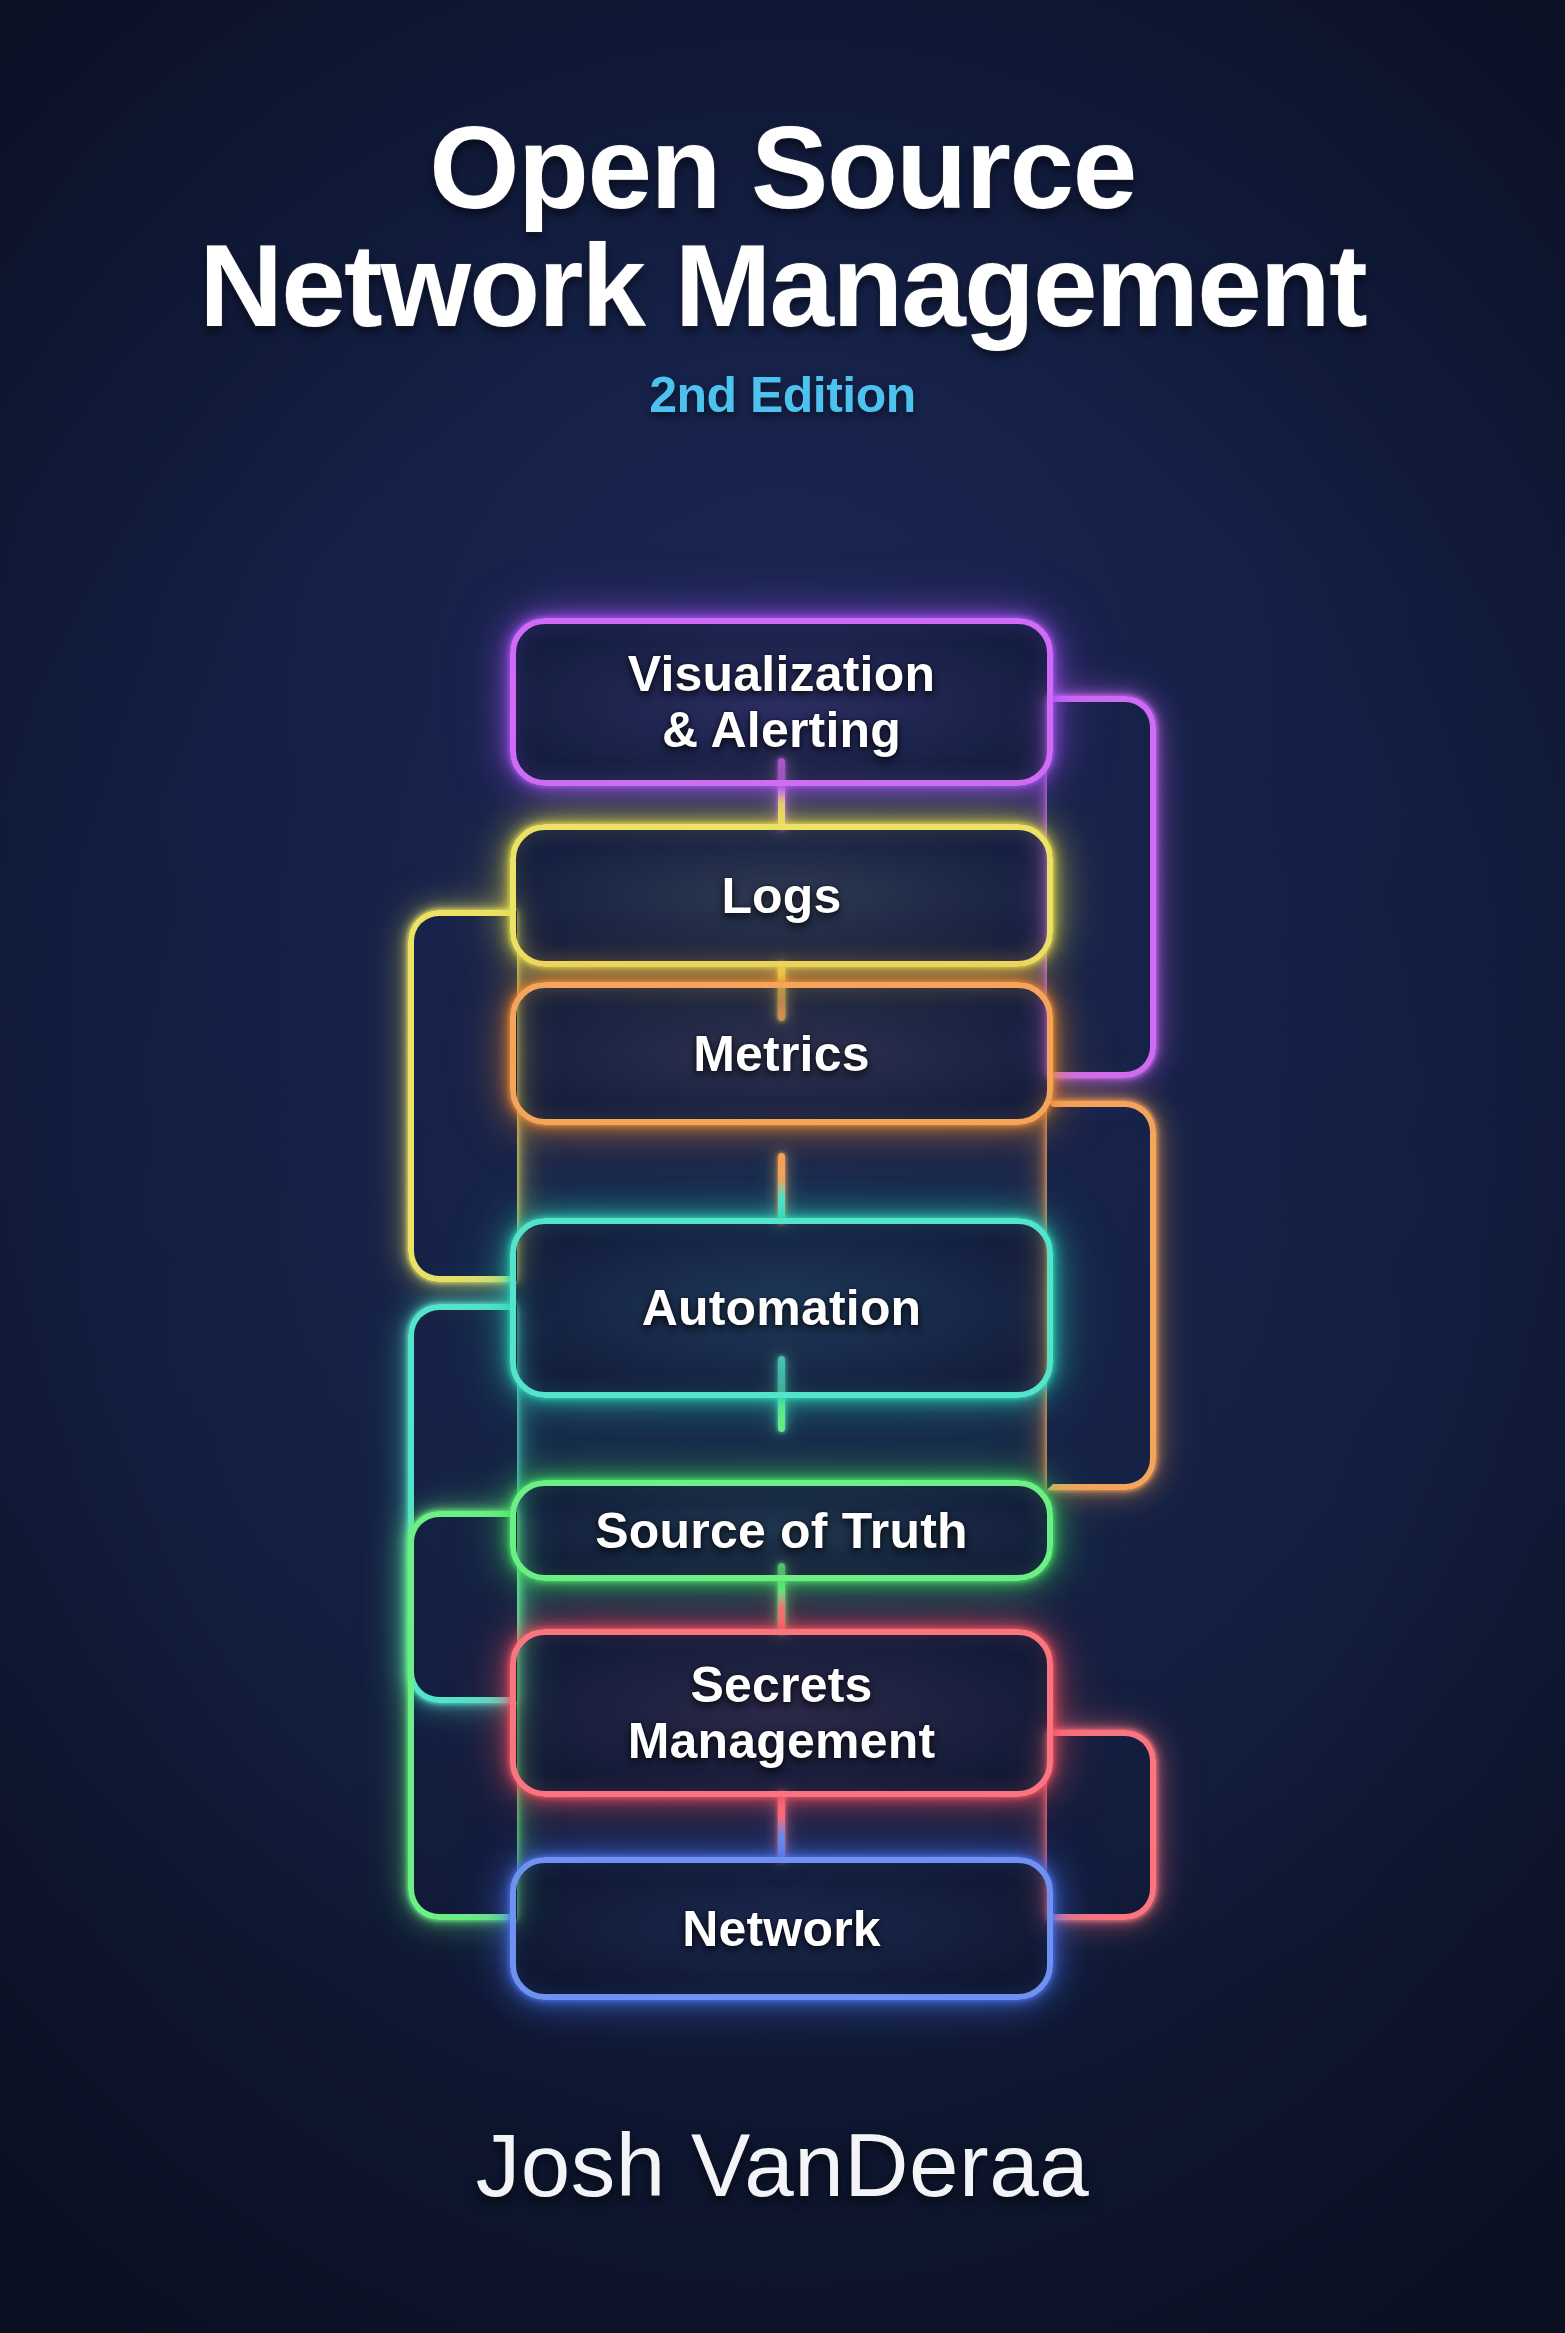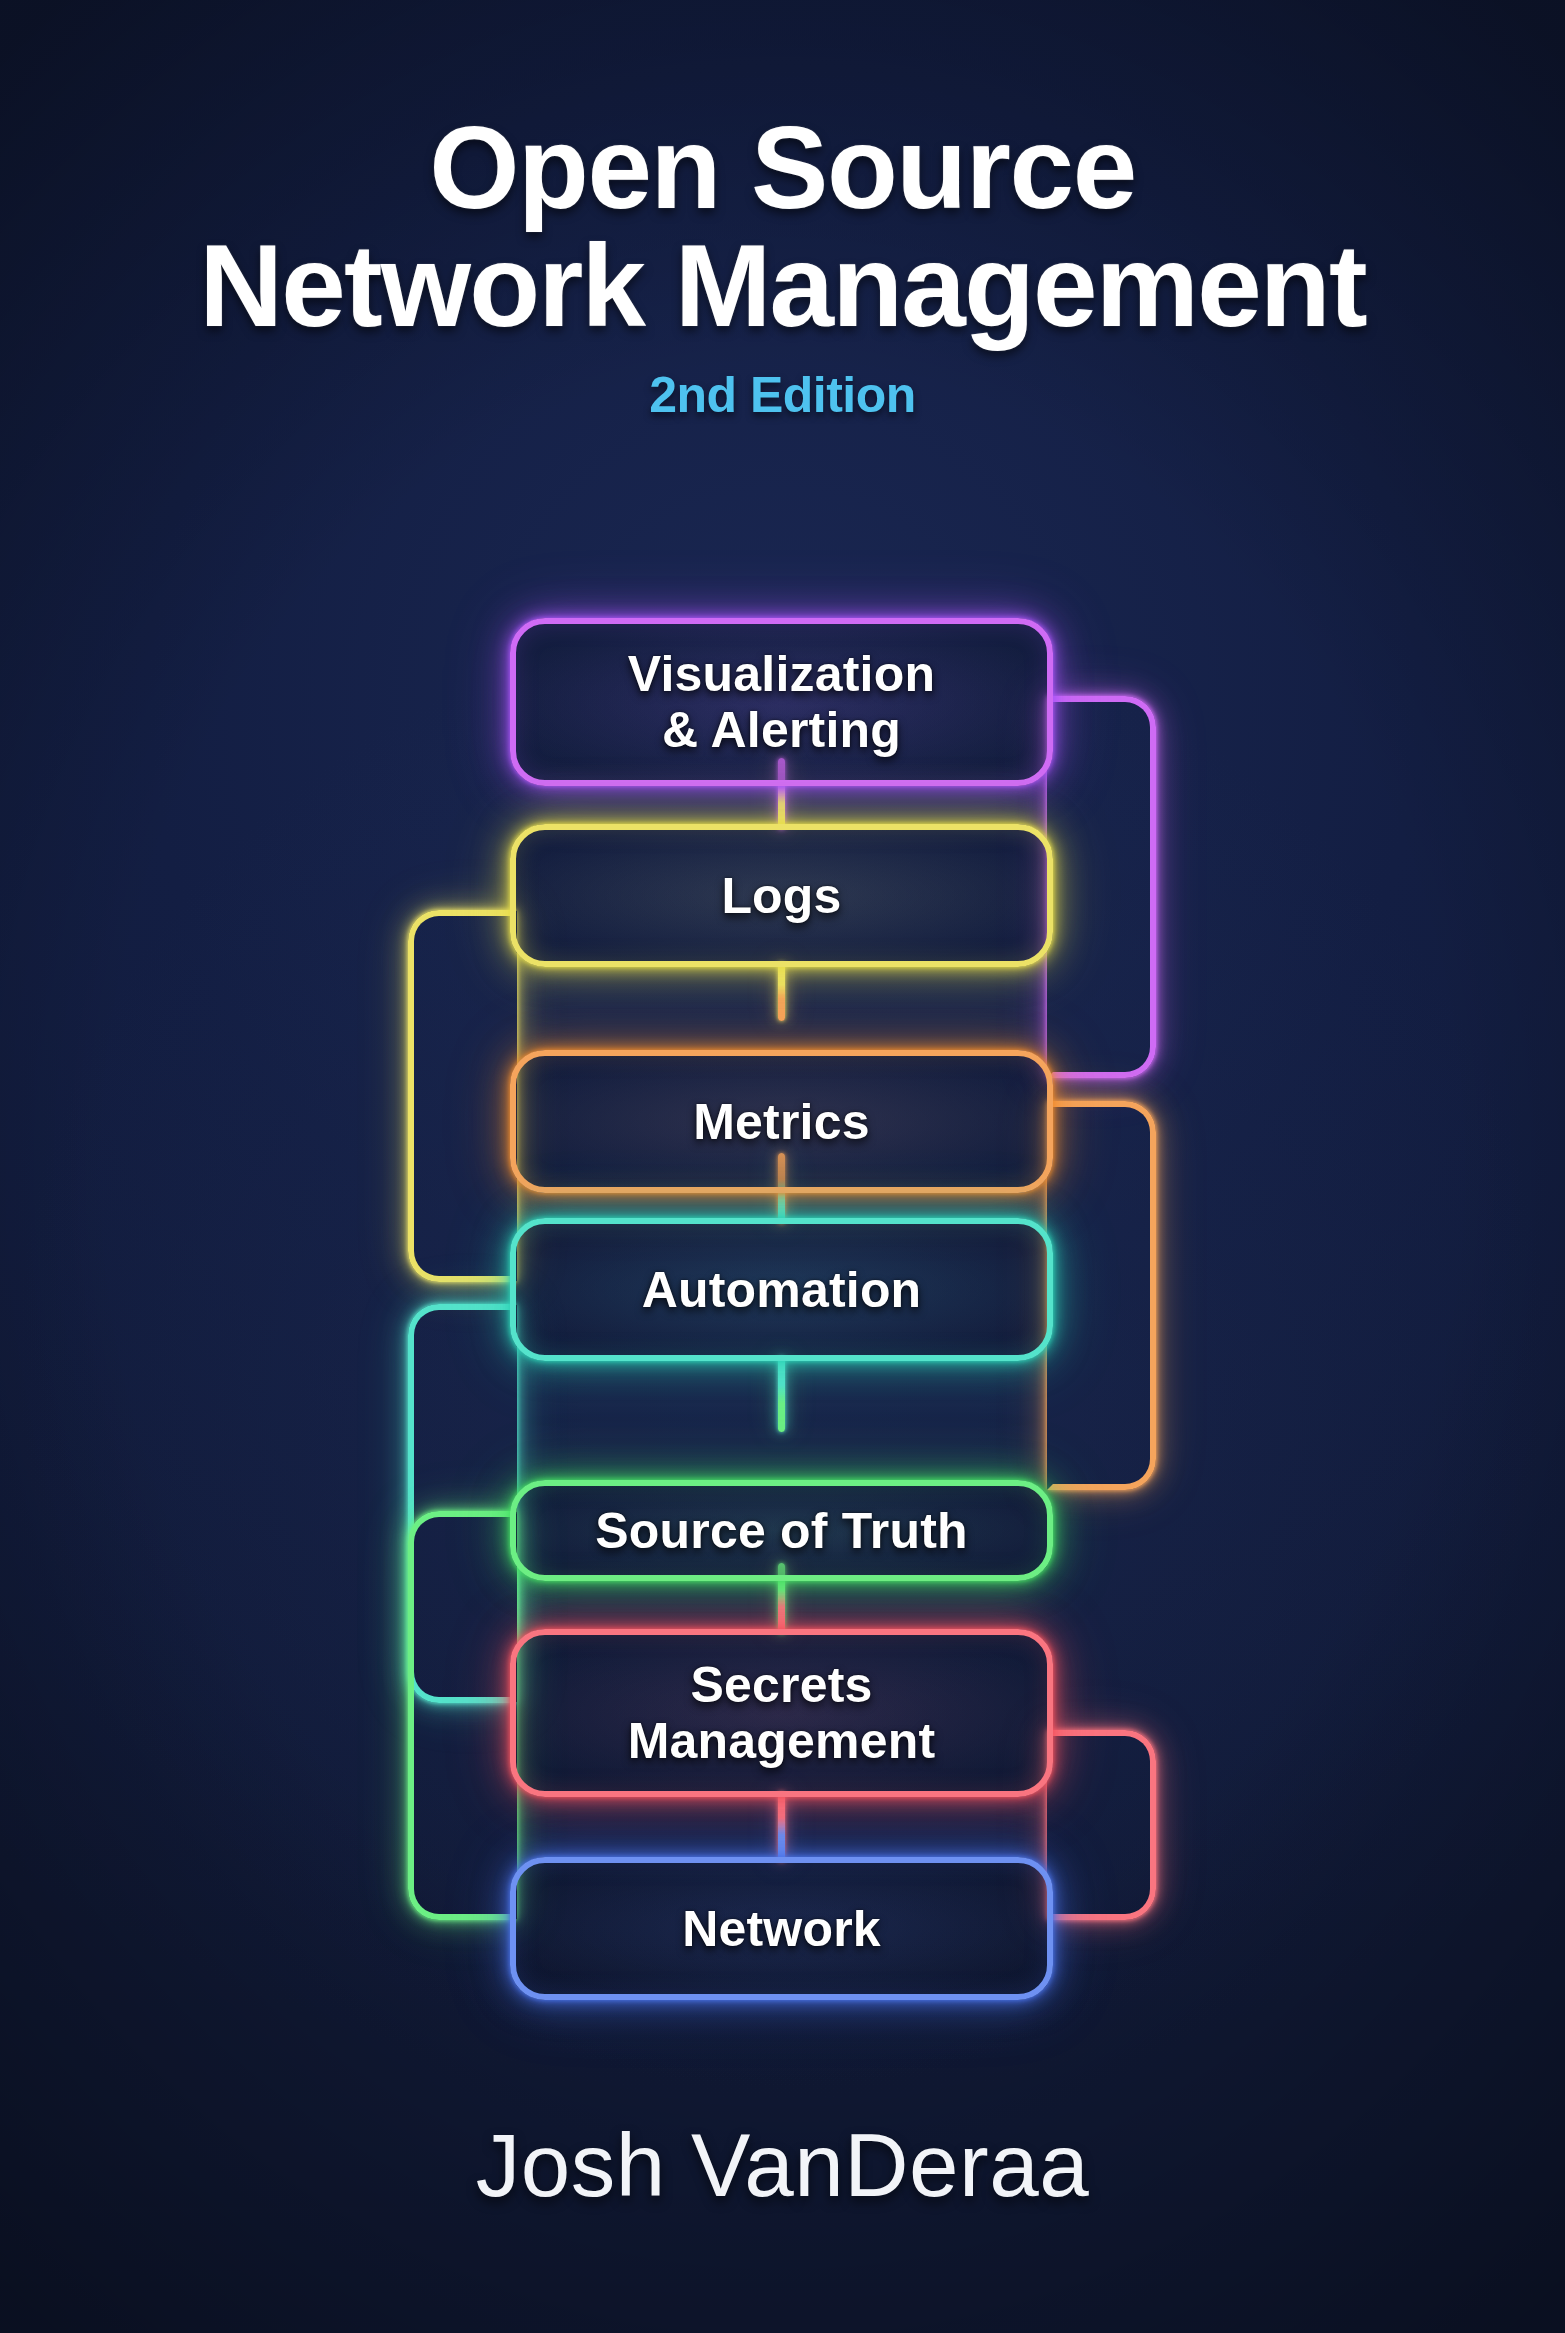--- a/index.html
+++ b/index.html
@@ -135,26 +135,26 @@
         <div class="label">
           <div>Visualization</div>
           <div>&amp; Alerting</div>
         </div>
       </div>
       <div class="node" style="top: 824px; height: 143px; border-color: rgb(236, 226, 102); box-shadow: rgb(232, 223, 74) 0px 0px 5.5px, rgba(232, 223, 74, 0.85) 0px 0px 14.8px, rgba(232, 223, 74, 0.55) 0px 0px 35px, rgba(232, 223, 74, 0.3) 0px 0px 65px, rgba(232, 223, 74, 0.16) 0px 0px 24px inset; background: radial-gradient(rgba(236, 226, 102, 0.1) 0%, rgba(10, 16, 34, 0.3) 80%);">
         <div class="label">
           <div>Logs</div>
         </div>
       </div>
-      <div class="node" style="top: 1050px; height: 143px; border-color: rgb(245, 164, 92); box-shadow: rgb(240, 140, 46) 0px 0px 5.5px, rgba(240, 140, 46, 0.85) 0px 0px 14.8px, rgba(240, 140, 46, 0.55) 0px 0px 35px, rgba(240, 140, 46, 0.3) 0px 0px 65px, rgba(240, 140, 46, 0.16) 0px 0px 24px inset; background: radial-gradient(rgba(245, 164, 92, 0.1) 0%, rgba(10, 16, 34, 0.3) 80%);">
+      <div class="node" style="top: 982px; height: 143px; border-color: rgb(245, 164, 92); box-shadow: rgb(240, 140, 46) 0px 0px 5.5px, rgba(240, 140, 46, 0.85) 0px 0px 14.8px, rgba(240, 140, 46, 0.55) 0px 0px 35px, rgba(240, 140, 46, 0.3) 0px 0px 65px, rgba(240, 140, 46, 0.16) 0px 0px 24px inset; background: radial-gradient(rgba(245, 164, 92, 0.1) 0%, rgba(10, 16, 34, 0.3) 80%);">
         <div class="label">
           <div>Metrics</div>
         </div>
       </div>
-      <div class="node" style="top: 1218px; height: 143px; border-color: rgb(84, 227, 203); box-shadow: rgb(46, 211, 183) 0px 0px 5.5px, rgba(46, 211, 183, 0.85) 0px 0px 14.8px, rgba(46, 211, 183, 0.55) 0px 0px 35px, rgba(46, 211, 183, 0.3) 0px 0px 65px, rgba(46, 211, 183, 0.16) 0px 0px 24px inset; background: radial-gradient(rgba(84, 227, 203, 0.1) 0%, rgba(10, 16, 34, 0.3) 80%);">
+      <div class="node" style="top: 1218px; height: 180px; border-color: rgb(84, 227, 203); box-shadow: rgb(46, 211, 183) 0px 0px 5.5px, rgba(46, 211, 183, 0.85) 0px 0px 14.8px, rgba(46, 211, 183, 0.55) 0px 0px 35px, rgba(46, 211, 183, 0.3) 0px 0px 65px, rgba(46, 211, 183, 0.16) 0px 0px 24px inset; background: radial-gradient(rgba(84, 227, 203, 0.1) 0%, rgba(10, 16, 34, 0.3) 80%);">
         <div class="label">
           <div>Automation</div>
         </div>
       </div>
       <div class="node" style="top: 1480px; height: 101px; border-color: rgb(108, 239, 132); box-shadow: rgb(69, 226, 101) 0px 0px 5.5px, rgba(69, 226, 101, 0.85) 0px 0px 14.8px, rgba(69, 226, 101, 0.55) 0px 0px 35px, rgba(69, 226, 101, 0.3) 0px 0px 65px, rgba(69, 226, 101, 0.16) 0px 0px 24px inset; background: radial-gradient(rgba(108, 239, 132, 0.1) 0%, rgba(10, 16, 34, 0.3) 80%);">
         <div class="label">
           <div>Source of Truth</div>
         </div>
       </div>
       <div class="node" style="top: 1629px; height: 168px; border-color: rgb(250, 117, 128); box-shadow: rgb(244, 84, 95) 0px 0px 5.5px, rgba(244, 84, 95, 0.85) 0px 0px 14.8px, rgba(244, 84, 95, 0.55) 0px 0px 35px, rgba(244, 84, 95, 0.3) 0px 0px 65px, rgba(244, 84, 95, 0.16) 0px 0px 24px inset; background: radial-gradient(rgba(250, 117, 128, 0.1) 0%, rgba(10, 16, 34, 0.3) 80%);">

